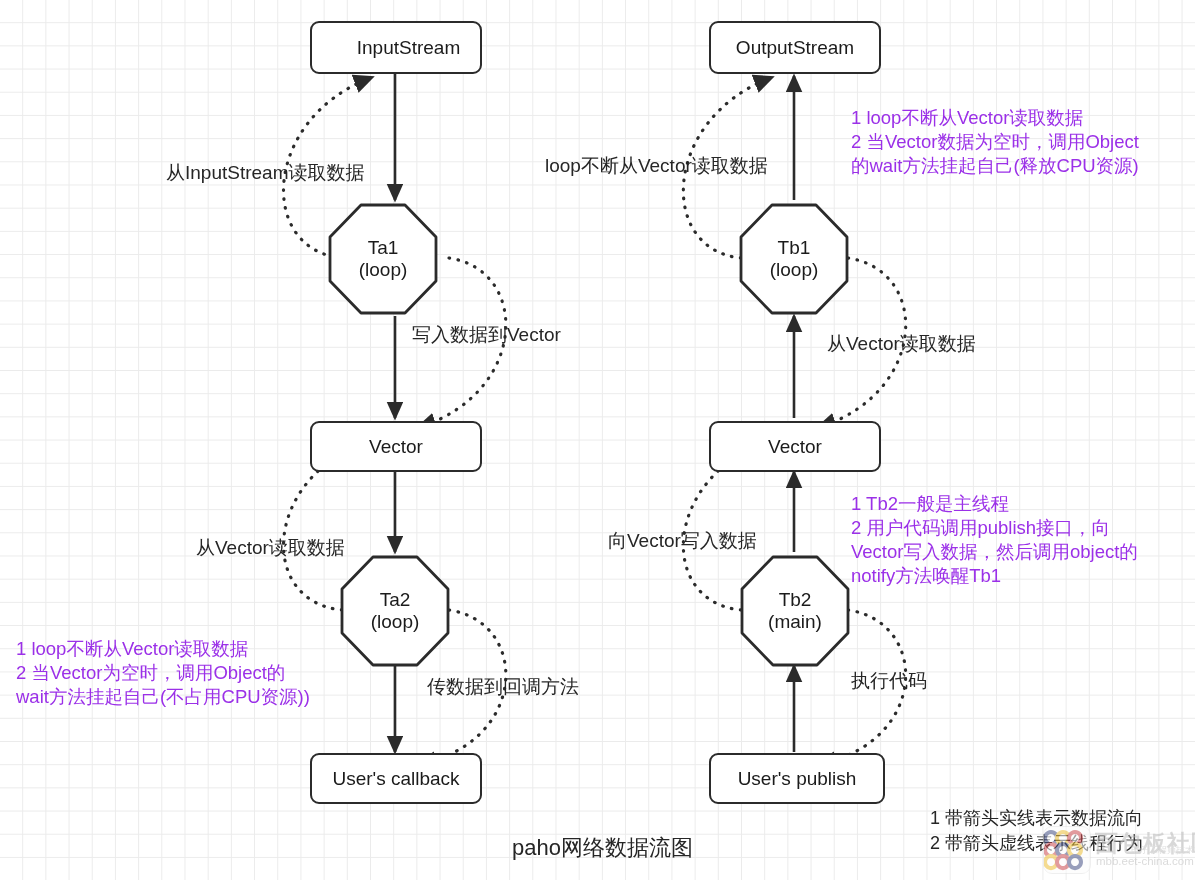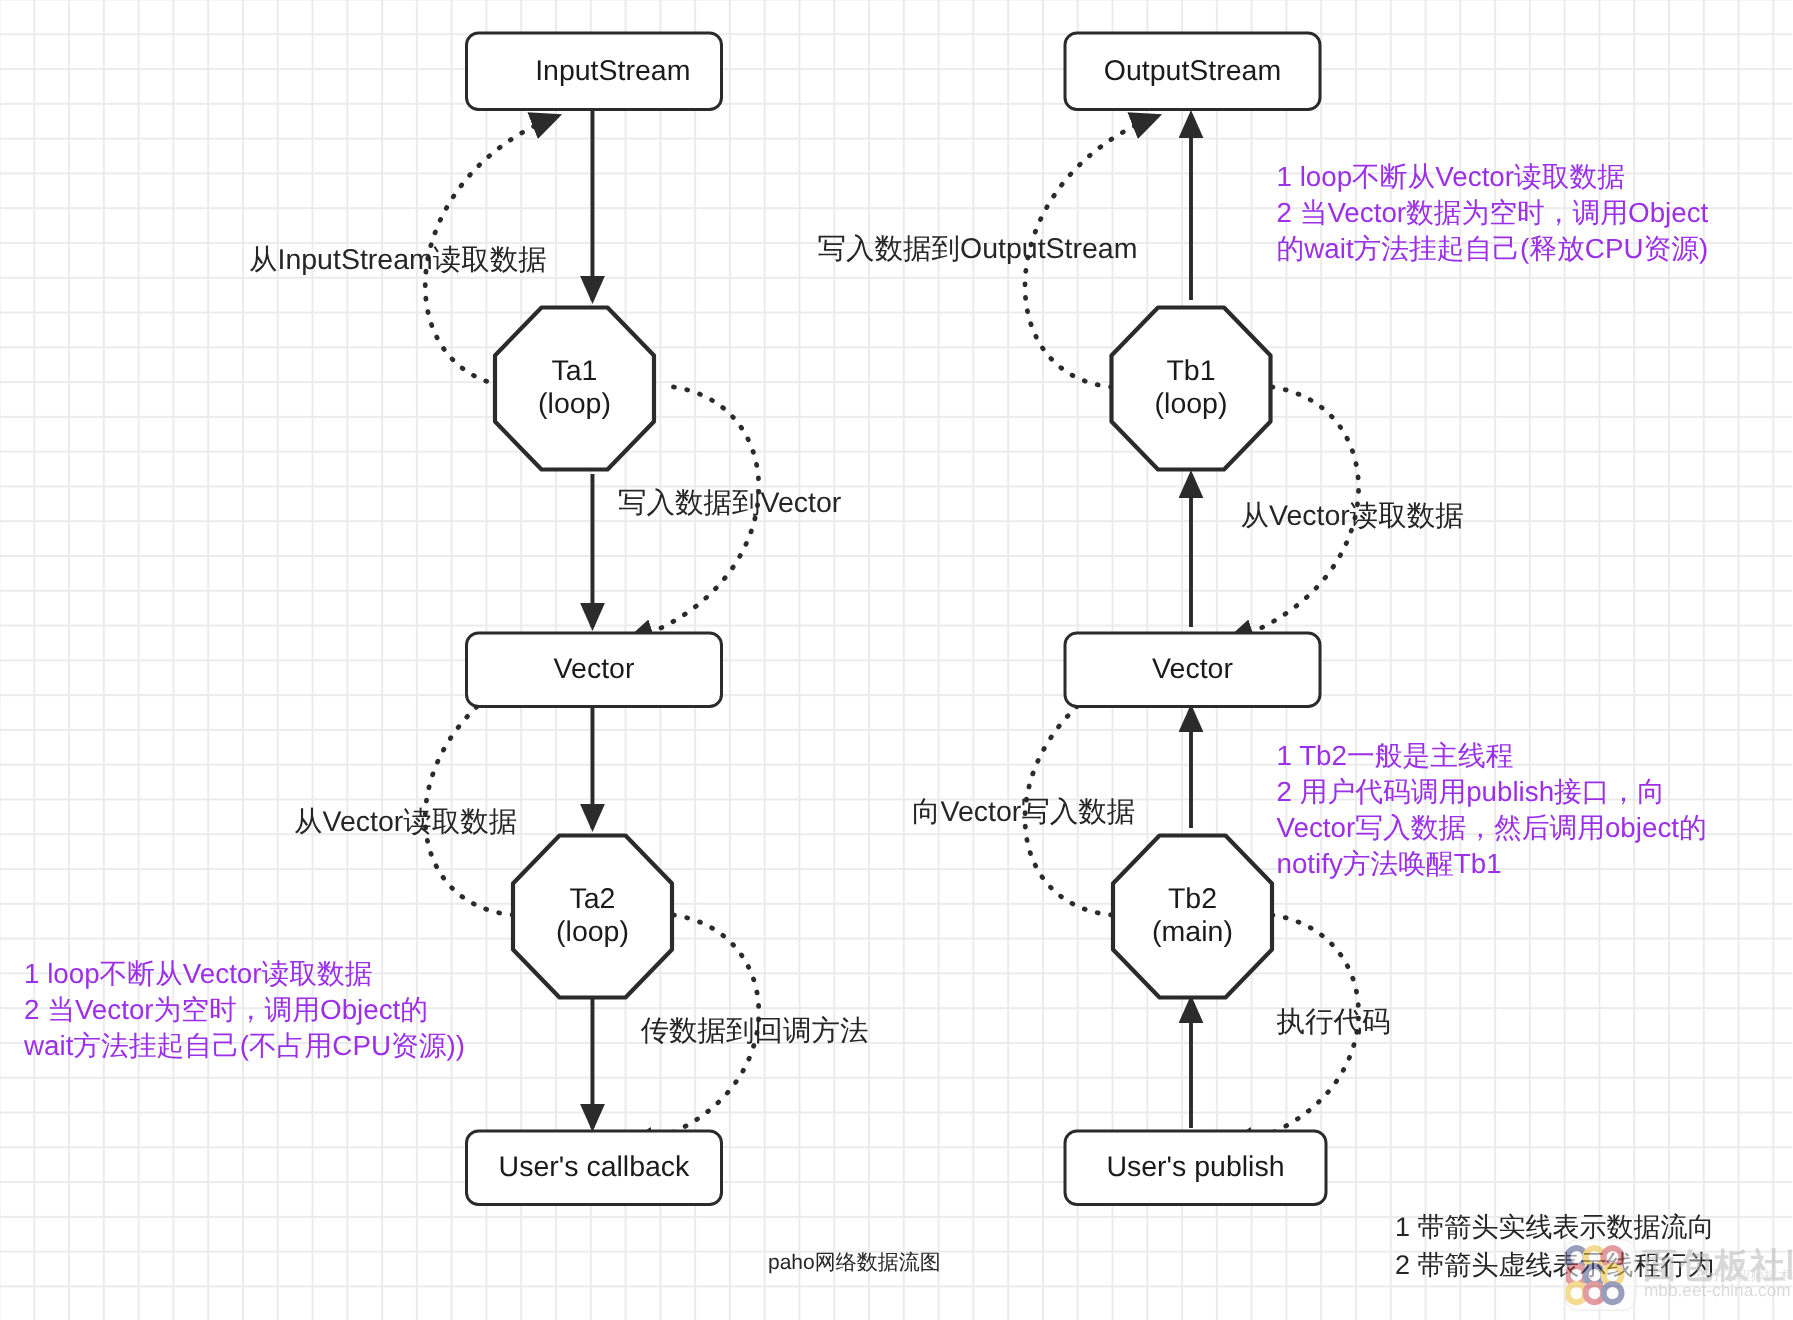--- a/index.html
+++ b/index.html
@@ -68,21 +68,21 @@
   .note {
     position: absolute;
     color: #9b30e8;
     font-size: 18.5px;
     line-height: 1.30;
     white-space: pre-line;
   }
   .caption {
     position: absolute;
     color: #262626;
-    font-size: 14px;
+    font-size: 22px;
     white-space: nowrap;
   }
   .legend {
     position: absolute;
     color: #262626;
     font-size: 18px;
     line-height: 1.38;
     white-space: pre-line;
   }
   #watermark {
@@ -221,21 +221,21 @@
   </div>
 
   <div class="edge-label" style="left:166px; top:160px;">从InputStream读取数据</div>
 
   <div class="edge-label" style="left:412px; top:322px;">写入数据到Vector</div>
 
   <div class="edge-label" style="left:196px; top:535px;">从Vector读取数据</div>
 
   <div class="edge-label" style="left:427px; top:674px;">传数据到回调方法</div>
 
-  <div class="edge-label" style="left:545px; top:153px;">写入数据到OutputStream</div>
+  <div class="edge-label" style="left:545px; top:153px;">loop不断从Vector读取数据</div>
 
   <div class="edge-label" style="left:827px; top:331px;">从Vector读取数据</div>
 
   <div class="edge-label" style="left:608px; top:528px;">向Vector写入数据</div>
 
   <div class="edge-label" style="left:851px; top:668px;">执行代码</div>
 
 
   <div class="note" style="left:16px; top:637px; width:330px;">1 loop不断从Vector读取数据
 2 当Vector为空时，调用Object的

